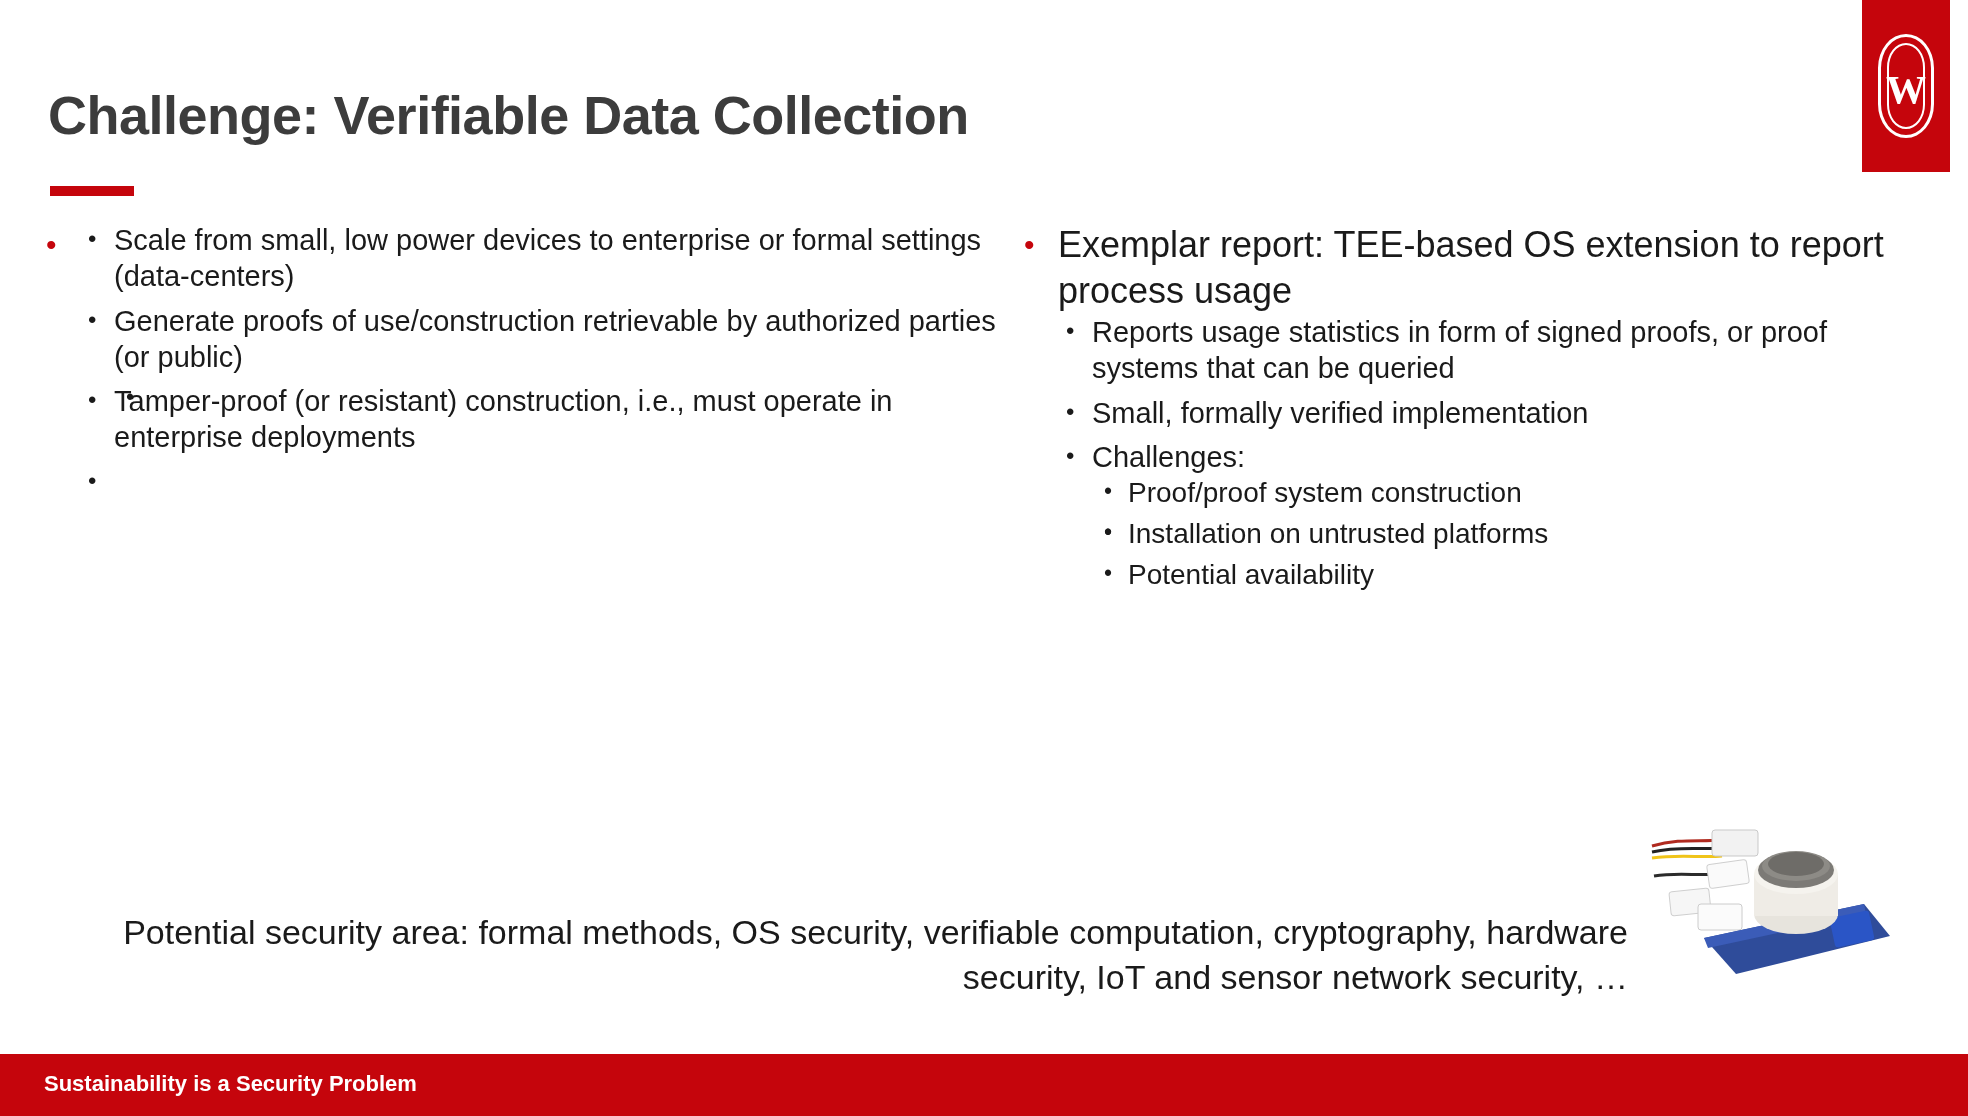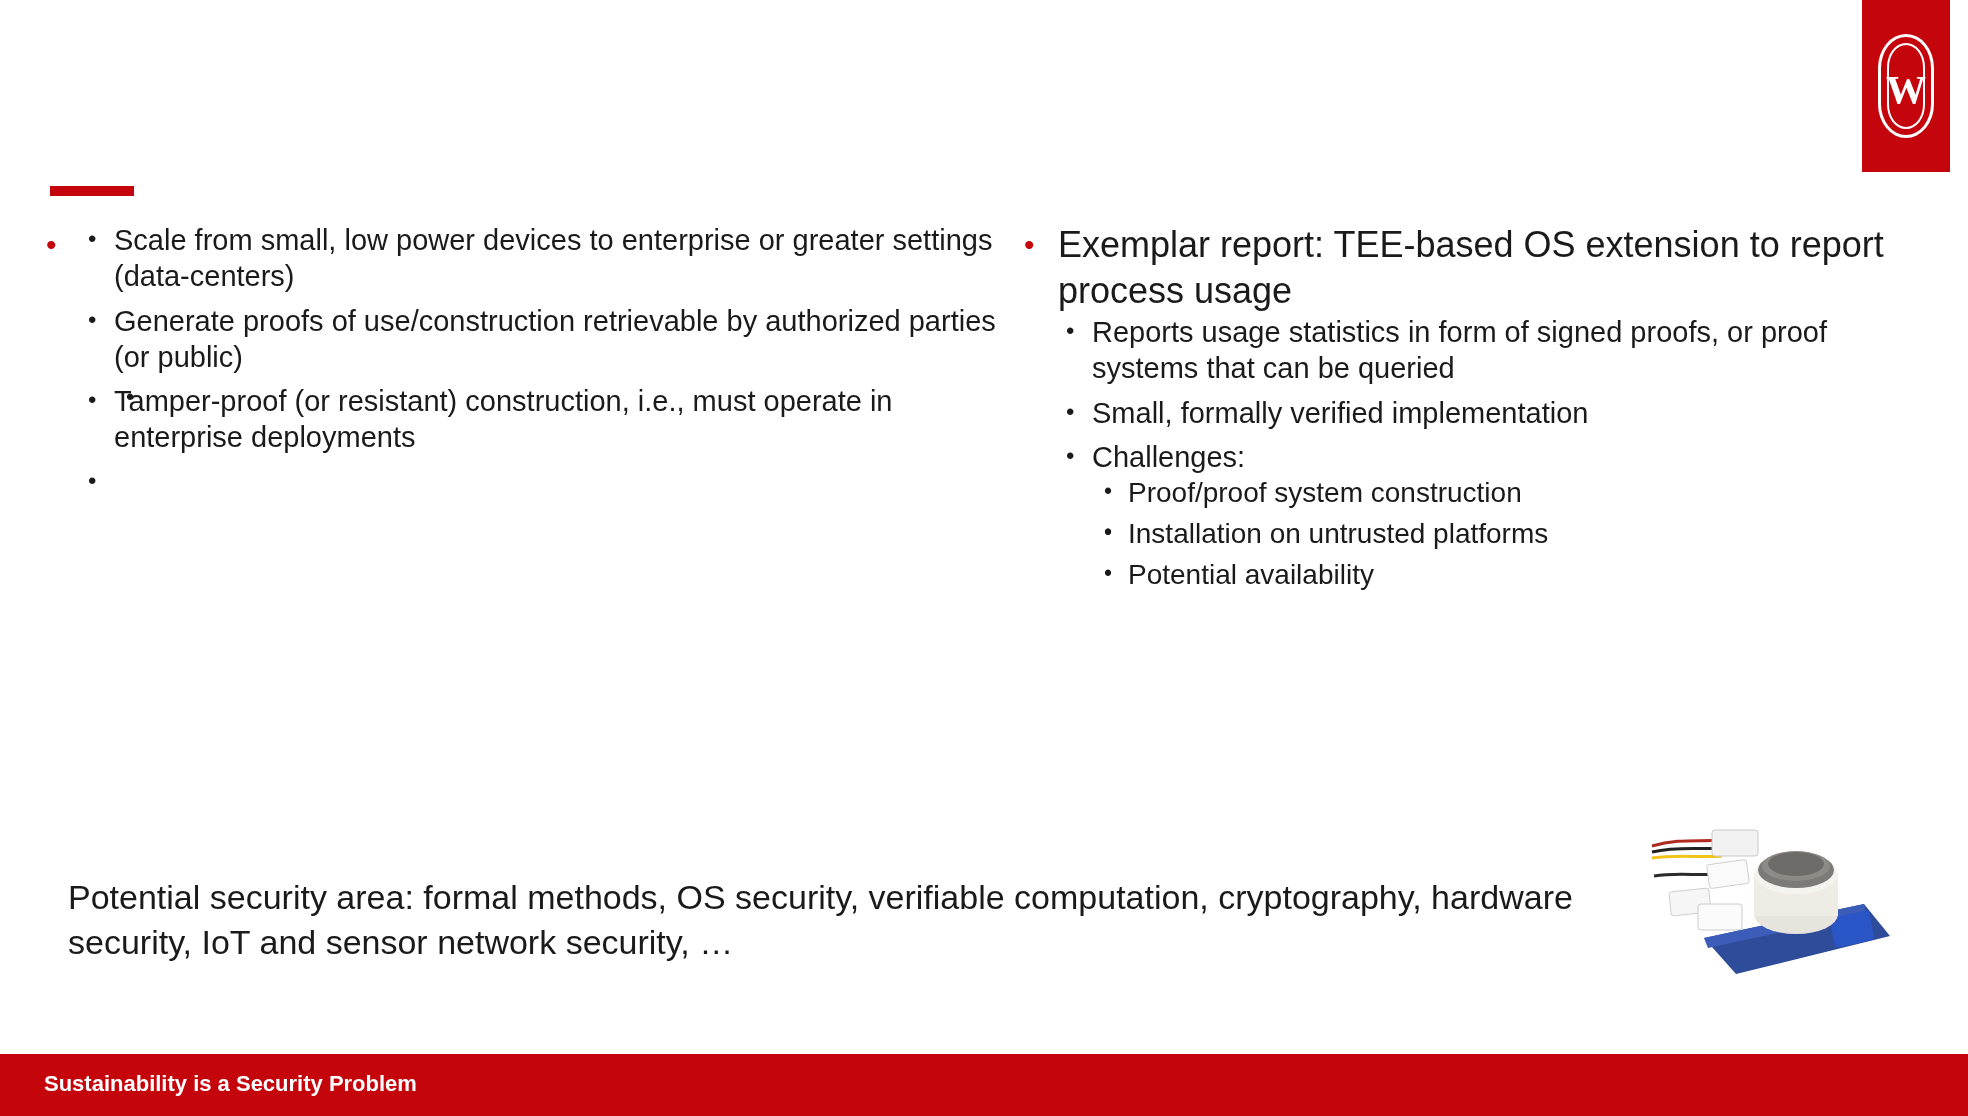--- a/index.html
+++ b/index.html
@@ -157,25 +157,26 @@
     color: #1a1a1a;
     font-size: 23px;
     line-height: 1.45;
   }
   .indent-left-2 { padding-left: 36px; }
 
   
   .bottom-text {
     position: absolute;
     left: 68px;
-    top: 875px;
+    top: 910px;
     width: 1560px;
     font-size: 34px;
     line-height: 1.33;
     color: #1a1a1a;
+    text-align: right;
   }
   
   .sensor {
     position: absolute;
     left: 1650px;
     top: 818px;
     width: 250px;
     height: 170px;
   }
   
@@ -202,30 +203,31 @@
 
 <div class="slide">
 
   <div class="logo">
     <div class="logo-crest">
       <div class="crest-ring"></div>
       <span class="w-letter">W</span>
     </div>
   </div>
 
+  <div class="title">Challenge: Verifiable Data Collection</div>
   <div class="title-underline"></div>
 
   <div class="col col-left">
     <ul class="lvl1">
       <li>
         <span class="bullet">•</span>
         <ul class="lvl2">
           <li>
             <span class="bullet">•</span>
-            <span>Scale from small, low power devices to enterprise or greater settings (data-centers)</span>
+            <span>Scale from small, low power devices to enterprise or formal settings (data-centers)</span>
           </li>
           <li>
             <span class="bullet">•</span>
             <span>Generate proofs of use/construction retrievable by authorized parties (or public)</span>
             <ul class="lvl3 indent-left-2">
               <li>
                 <span class="bullet">•</span>
               </li>
             </ul>
           </li>

